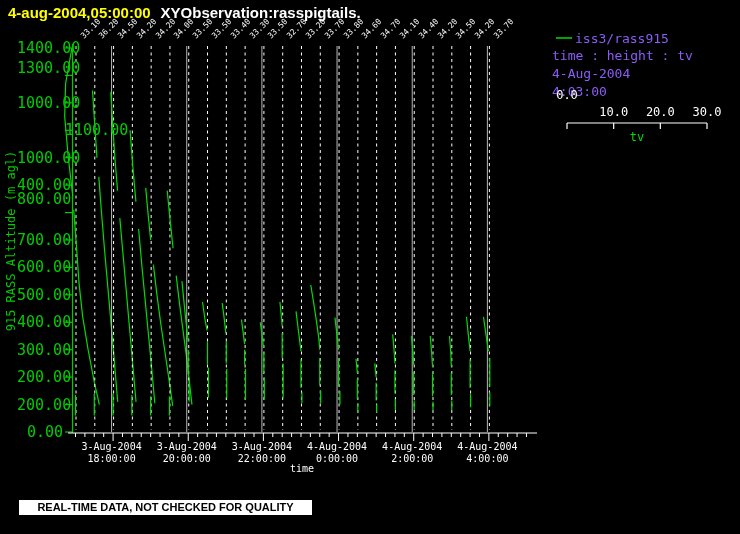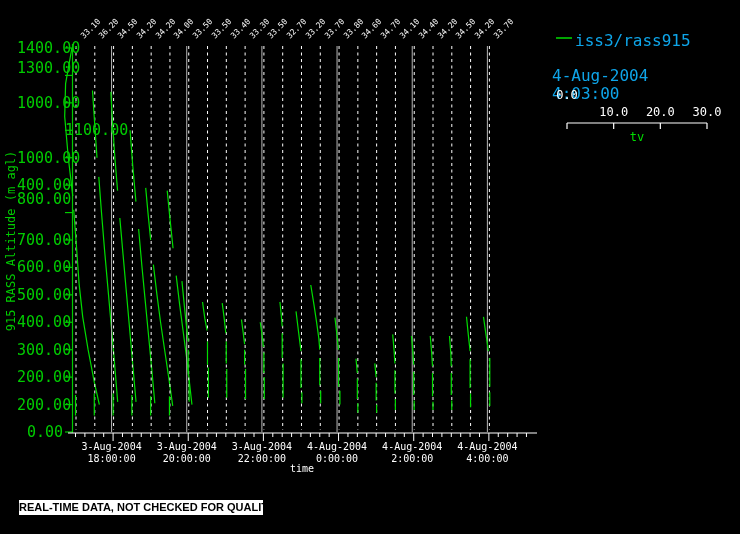--- a/index.html
+++ b/index.html
@@ -11,24 +11,24 @@
   #title-datetime{color:#ffff00;}
   #title-name{color:#ffffff;margin-left:10px;}
   svg{position:absolute;left:0;top:0;}
   .ylab{position:absolute;width:46px;text-align:right;color:#00cc00;font-size:15px;line-height:10px;}
   .toplab{position:absolute;color:#ffffff;font-size:8px;white-space:nowrap;
           transform:rotate(-45deg);transform-origin:left top;letter-spacing:0px;}
   .xdate{position:absolute;width:90px;text-align:center;color:#ffffff;font-size:10px;line-height:12px;white-space:pre-line;}
   #yaxis-title{left:-99px;top:234px;width:220px;text-align:center;color:#00cc00;font-size:12px;
                transform:rotate(-90deg);transform-origin:center center;white-space:nowrap;}
   #time-label{left:262px;top:463px;width:80px;text-align:center;color:#ffffff;font-size:10px;}
-  .leg{position:absolute;color:#0ea5e9;font-size:16px;white-space:nowrap;}
+  .leg{position:absolute;color:#8b5cf6;font-size:13px;white-space:nowrap;}
   .scalenum{position:absolute;width:44px;text-align:center;color:#ffffff;font-size:12px;}
   #tv-label{left:615px;top:130px;width:44px;text-align:center;color:#00dd00;font-size:12px;}
-  #banner{left:19px;top:500px;width:244px;height:15px;background:#ffffff;color:#000000;
+  #banner{left:19px;top:500px;width:293px;height:15px;background:#ffffff;color:#000000;
           font-family:"Liberation Sans",sans-serif;font-weight:bold;font-size:11px;
           line-height:15px;text-align:center;white-space:nowrap;}
 </style>
 </head>
 <body>
 
 <div id="screen">
 
   <svg id="plot-svg" width="740" height="534">
       <line x1="72.5" y1="44" x2="72.5" y2="433" stroke="#00cc00" stroke-width="1.2"></line>
@@ -196,25 +196,29 @@
       <polyline points="489.78,357.9428571428571 489.78,386.74285714285713" fill="none" stroke="#00dd00" stroke-width="1.2"></polyline>
       <polyline points="489.78,392.2285714285714 489.78,405.9428571428571" fill="none" stroke="#00dd00" stroke-width="1.2"></polyline>
       <line x1="556" y1="38" x2="572" y2="38" stroke="#00dd00" stroke-width="1.5"></line>
       <line x1="567" y1="123" x2="707" y2="123" stroke="#ffffff" stroke-width="1.2"></line>
       <line x1="567" y1="123" x2="567" y2="129" stroke="#ffffff" stroke-width="1.2"></line>
       <line x1="613.6666666666666" y1="123" x2="613.6666666666666" y2="129" stroke="#ffffff" stroke-width="1.2"></line>
       <line x1="660.3333333333334" y1="123" x2="660.3333333333334" y2="129" stroke="#ffffff" stroke-width="1.2"></line>
       <line x1="707" y1="123" x2="707" y2="129" stroke="#ffffff" stroke-width="1.2"></line>
     </svg>
 
+  <div id="titlebar" class="abs">
+    <span id="title-datetime">4-aug-2004,05:00:00</span><span id="title-name">XYObservation:rasspigtails.</span>
+  </div>
 
   <div id="yaxis-title" class="abs">915 RASS Altitude (m agl)</div>
   <div id="time-label" class="abs">time</div>
 
   <div class="leg" style="left:575px;top:31px;">iss3/rass915</div>
+  <div class="leg" style="left:552px;top:48px;">time : height : tv</div>
   <div class="leg" style="left:552px;top:66px;">4-Aug-2004</div>
   <div class="leg" style="left:552px;top:84px;">4:03:00</div>
   <div id="tv-label" class="abs">tv</div>
 
   <div id="banner" class="abs">REAL-TIME DATA, NOT CHECKED FOR QUALITY</div>
 
 <div class="ylab abs" style="left: 17px; top: 43px;">1400.00</div>
     <div class="ylab abs" style="left: 17px; top: 63px;">1300.00</div>
     <div class="ylab abs" style="left: 17px; top: 97.8571px;">1000.00</div>
     <div class="ylab abs" style="left: 17px; top: 125.286px; margin-left: 48px;">1100.00</div>

